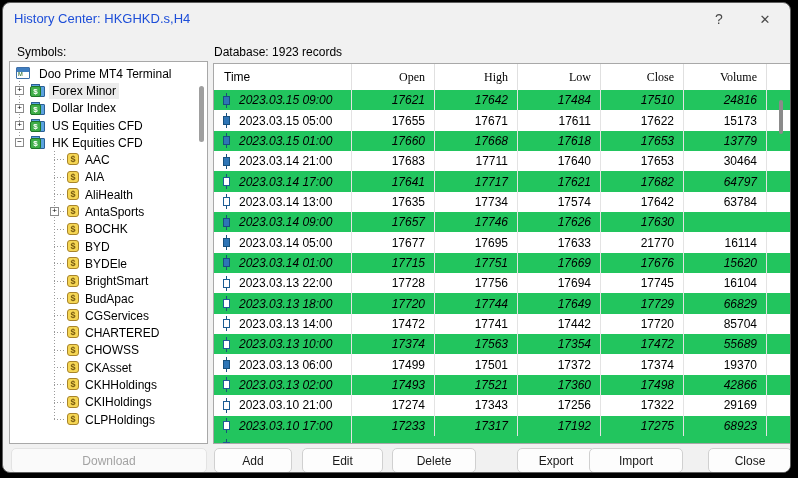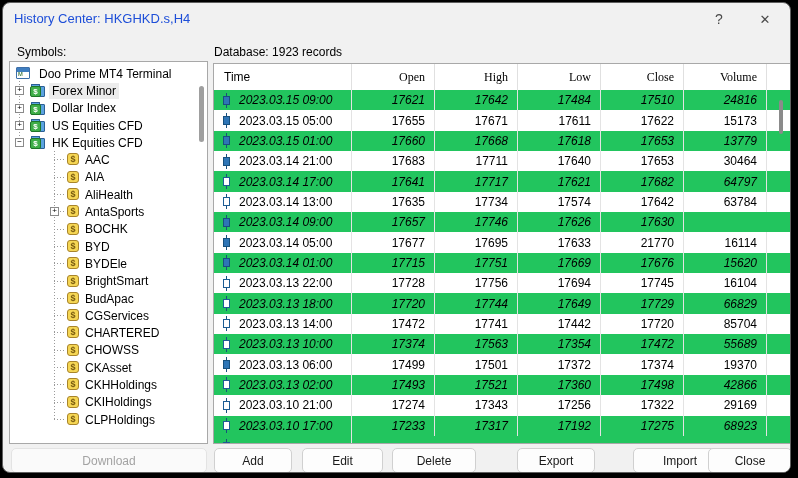--- a/index.html
+++ b/index.html
@@ -68,21 +68,21 @@
   
   .btn{position:absolute;top:445px;height:25px;background:#fdfdfd;border:1px solid #d0d0d0;
     border-radius:5px;font-size:12px;color:#1a1a1a;display:flex;align-items:center;
     justify-content:center;box-sizing:border-box;font-family:inherit;}
   .btn.disabled{background:#fafafa;border-color:#e3e3e3;color:#a3a3a3;}
   .btn-download{left:8px;width:196px;}
   .btn-add{left:211px;width:78px;}
   .btn-edit{left:299px;width:81px;}
   .btn-delete{left:389px;width:84px;}
   .btn-export{left:488px;width:78px;margin-left:26px;}
-  .btn-import{left:586px;width:94px;margin-left:44px;}
+  .btn-import{left:586px;width:94px;}
   .btn-close{left:705px;width:84px;}
 </style>
 </head>
 <body>
 
 <div class="window">
 
   <div class="titlebar">
     <span class="title-text">History Center: HKGHKD.s,H4</span>
     <span class="tb-btn tb-help">?</span>

